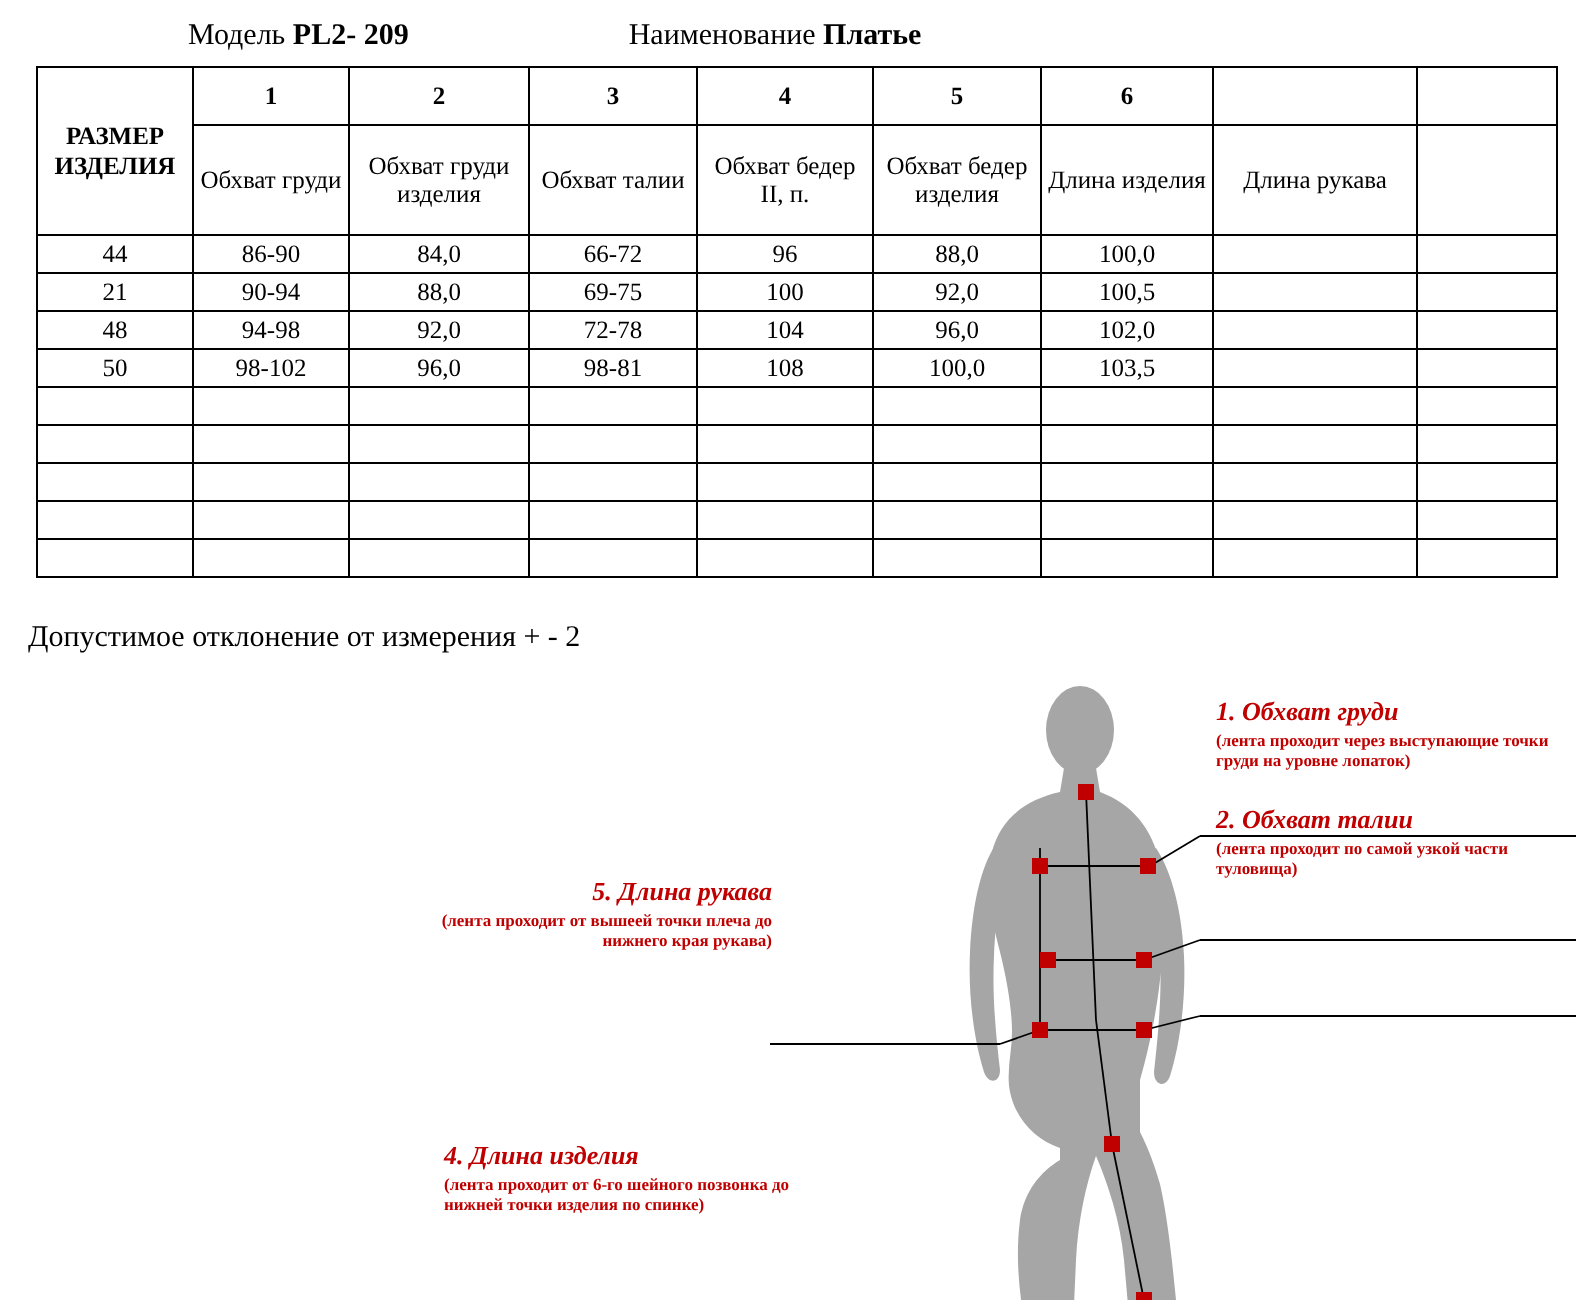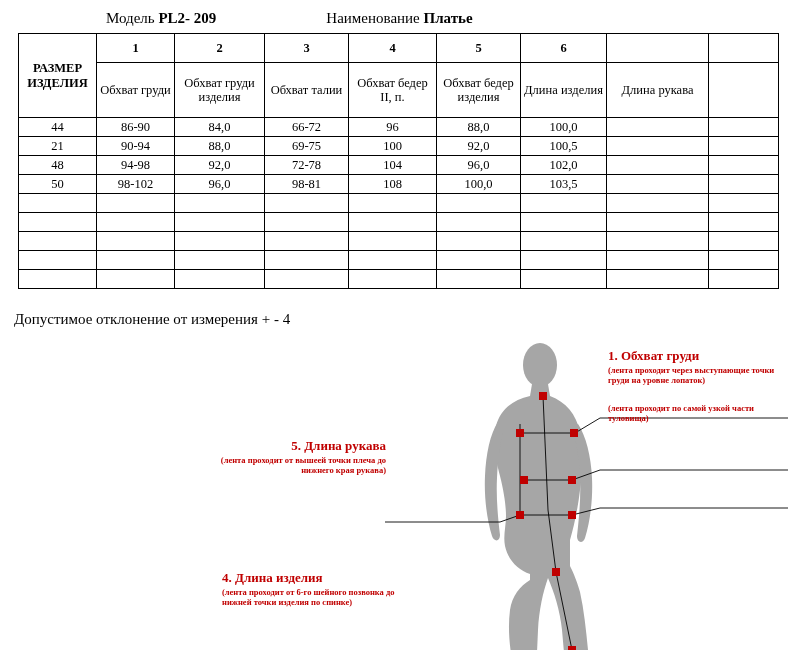--- a/index.html
+++ b/index.html
@@ -13,21 +13,21 @@
     font-family: "Liberation Serif", serif;
     color: #000000;
     position: relative;
     overflow: hidden;
   }
 
   
   .header {
     display: flex;
     align-items: baseline;
-    padding: 10px 0 6px 16px;
+    padding: 10px 0 6px 4px;
     font-size: 15px;
   }
   .header .model-block {
     margin-left: 90px;
   }
   .header .name-block {
     margin-left: 110px;
   }
   .lbl { font-weight: normal; }
   .val { font-weight: bold; }
@@ -103,20 +103,21 @@
     top: 0;
   }
   .annot {
     position: absolute;
     color: #c00000;
   }
   .annot .a-title {
     font-weight: bold;
     font-size: 13px;
     white-space: nowrap;
+    font-style: italic;
   }
   .annot .a-desc {
     font-size: 8.5px;
     line-height: 1.18;
     font-weight: bold;
     margin-top: 1px;
   }
   .annot.right { text-align: left; }
   .annot.left  { text-align: right; }
   .annot.center{ }
@@ -272,21 +273,21 @@
           <td></td>
           <td></td>
         <td></td>
           <td></td>
           <td></td>
       </tr>
     </tbody>
   </table>
 </div>
 
-<div class="tolerance">Допустимое отклонение от измерения   + - 4</div>
+<div class="tolerance">Допустимое отклонение от измерения   + - 2</div>
 
 <div class="figure-area">
 
   <svg width="795" height="345" viewBox="0 0 795 345">
 
     <g>
 
       <ellipse cx="540" cy="35" rx="17" ry="22" fill="#a6a6a6"></ellipse>
 
       <path d="M532 54 L548 54 L550 66 L530 66 Z" fill="#a6a6a6"></path>
@@ -358,20 +359,21 @@
       <rect x="568" y="316" width="8" height="8"></rect>
     </g>
   </svg>
 
   <div class="annot right" style="left:608px; top:18px; width:178px;">
     <div class="a-title">1. Обхват груди</div>
     <div class="a-desc">(лента проходит через выступающие точки груди на уровне лопаток)</div>
   </div>
 
   <div class="annot right" style="left:608px; top:72px; width:176px;">
+    <div class="a-title">2. Обхват талии</div>
     <div class="a-desc">(лента проходит по самой узкой части туловища)</div>
   </div>
 
 
   <div class="annot left" style="left:208px; top:108px; width:178px;">
     <div class="a-title">5. Длина рукава</div>
     <div class="a-desc">(лента проходит от вышеей точки плеча до нижнего края рукава)</div>
   </div>
 
   <div class="annot center" style="left:222px; top:240px; width:180px;">

